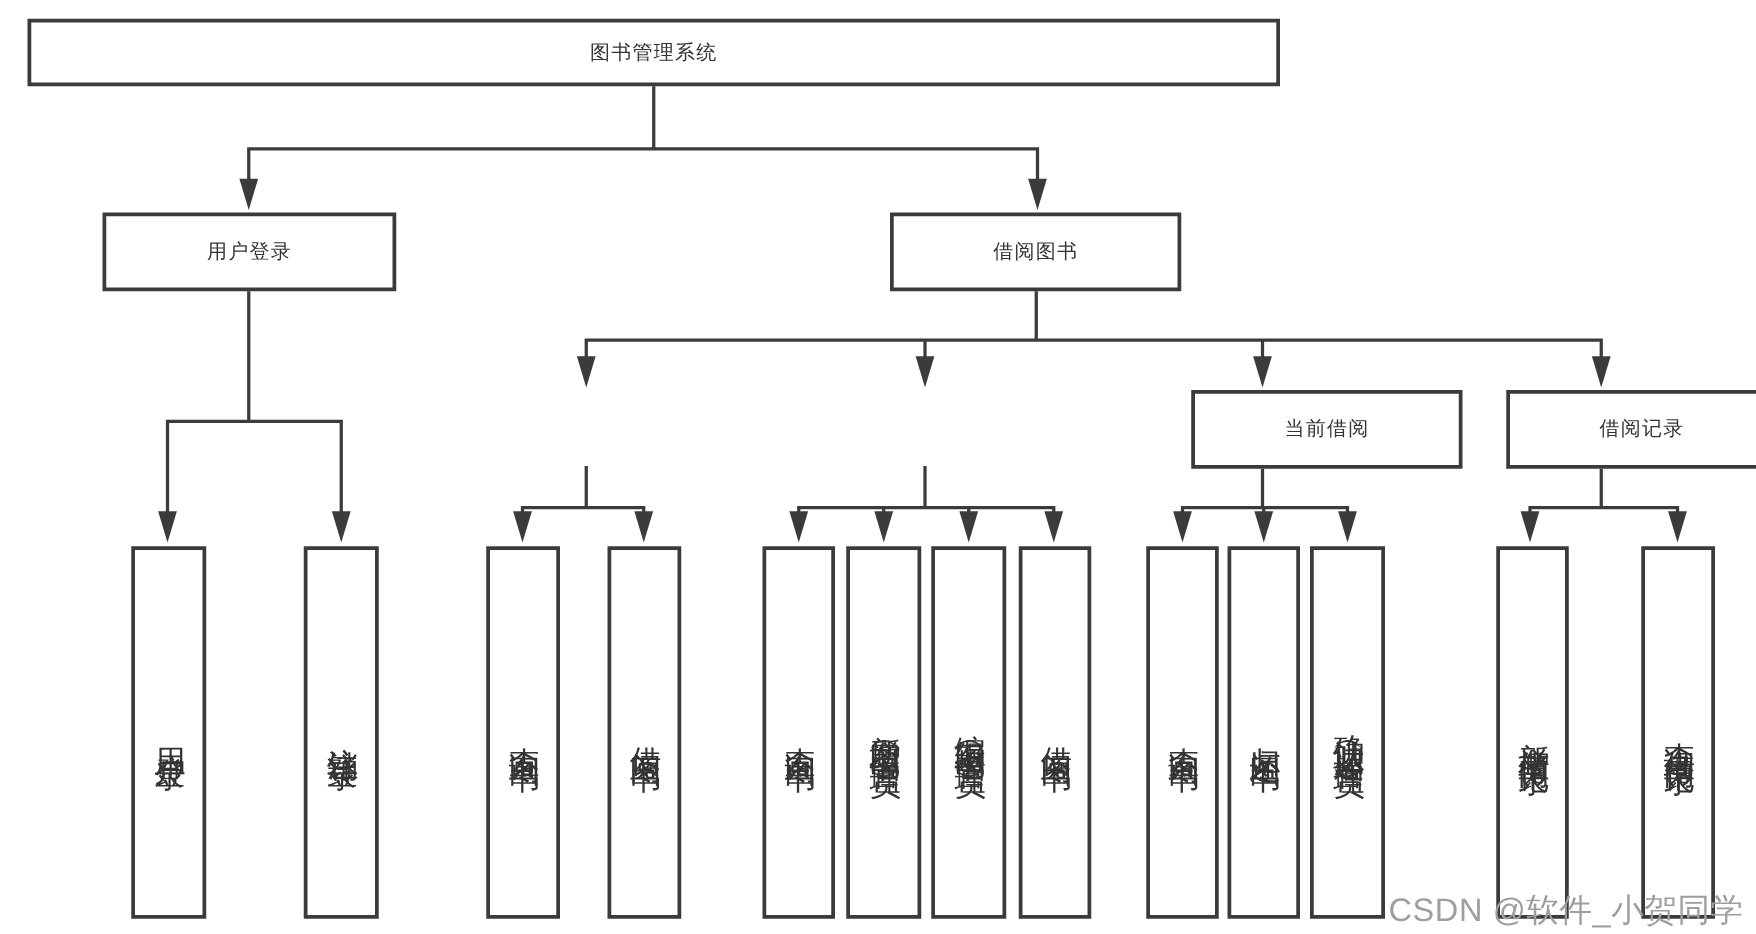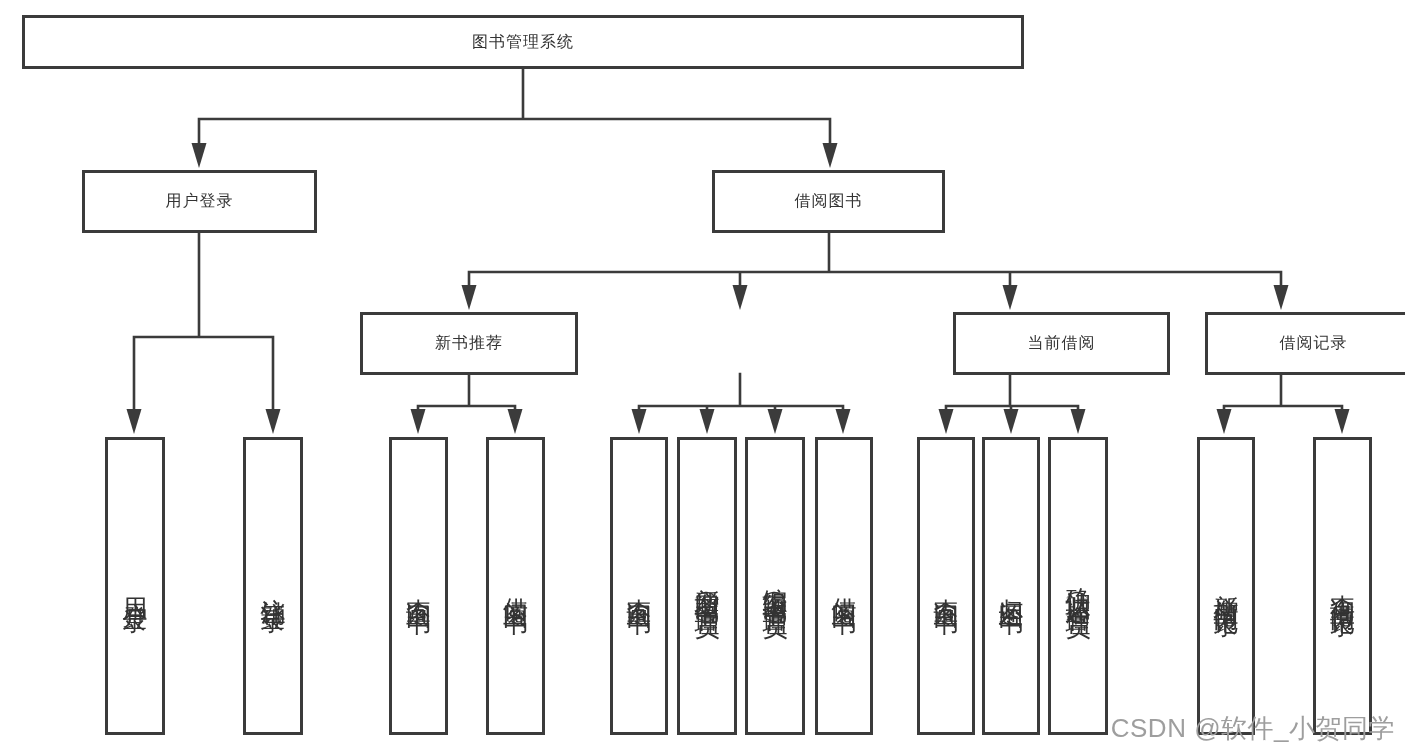--- a/index.html
+++ b/index.html
@@ -147,23 +147,20 @@
     <span class="label">图书管理系统</span>
   </div>
 
   <div class="box h" style="left:82px;top:170px;width:235px;height:63px">
     <span class="label">用户登录</span>
   </div>
   <div class="box h" style="left:712px;top:170px;width:233px;height:63px">
     <span class="label">借阅图书</span>
   </div>
 
-  <div class="box h" style="left:360px;top:312px;width:218px;height:63px">
-    <span class="label">新书推荐</span>
-  </div>
   <div class="box h" style="left:953px;top:312px;width:217px;height:63px">
     <span class="label">当前借阅</span>
   </div>
   <div class="box h" style="left:1205px;top:312px;width:217px;height:63px">
     <span class="label">借阅记录</span>
   </div>
 
   <div class="box v" style="left:105px;top:437px;width:60px;height:298px">
     <span class="label">用户登录</span>
   </div>

